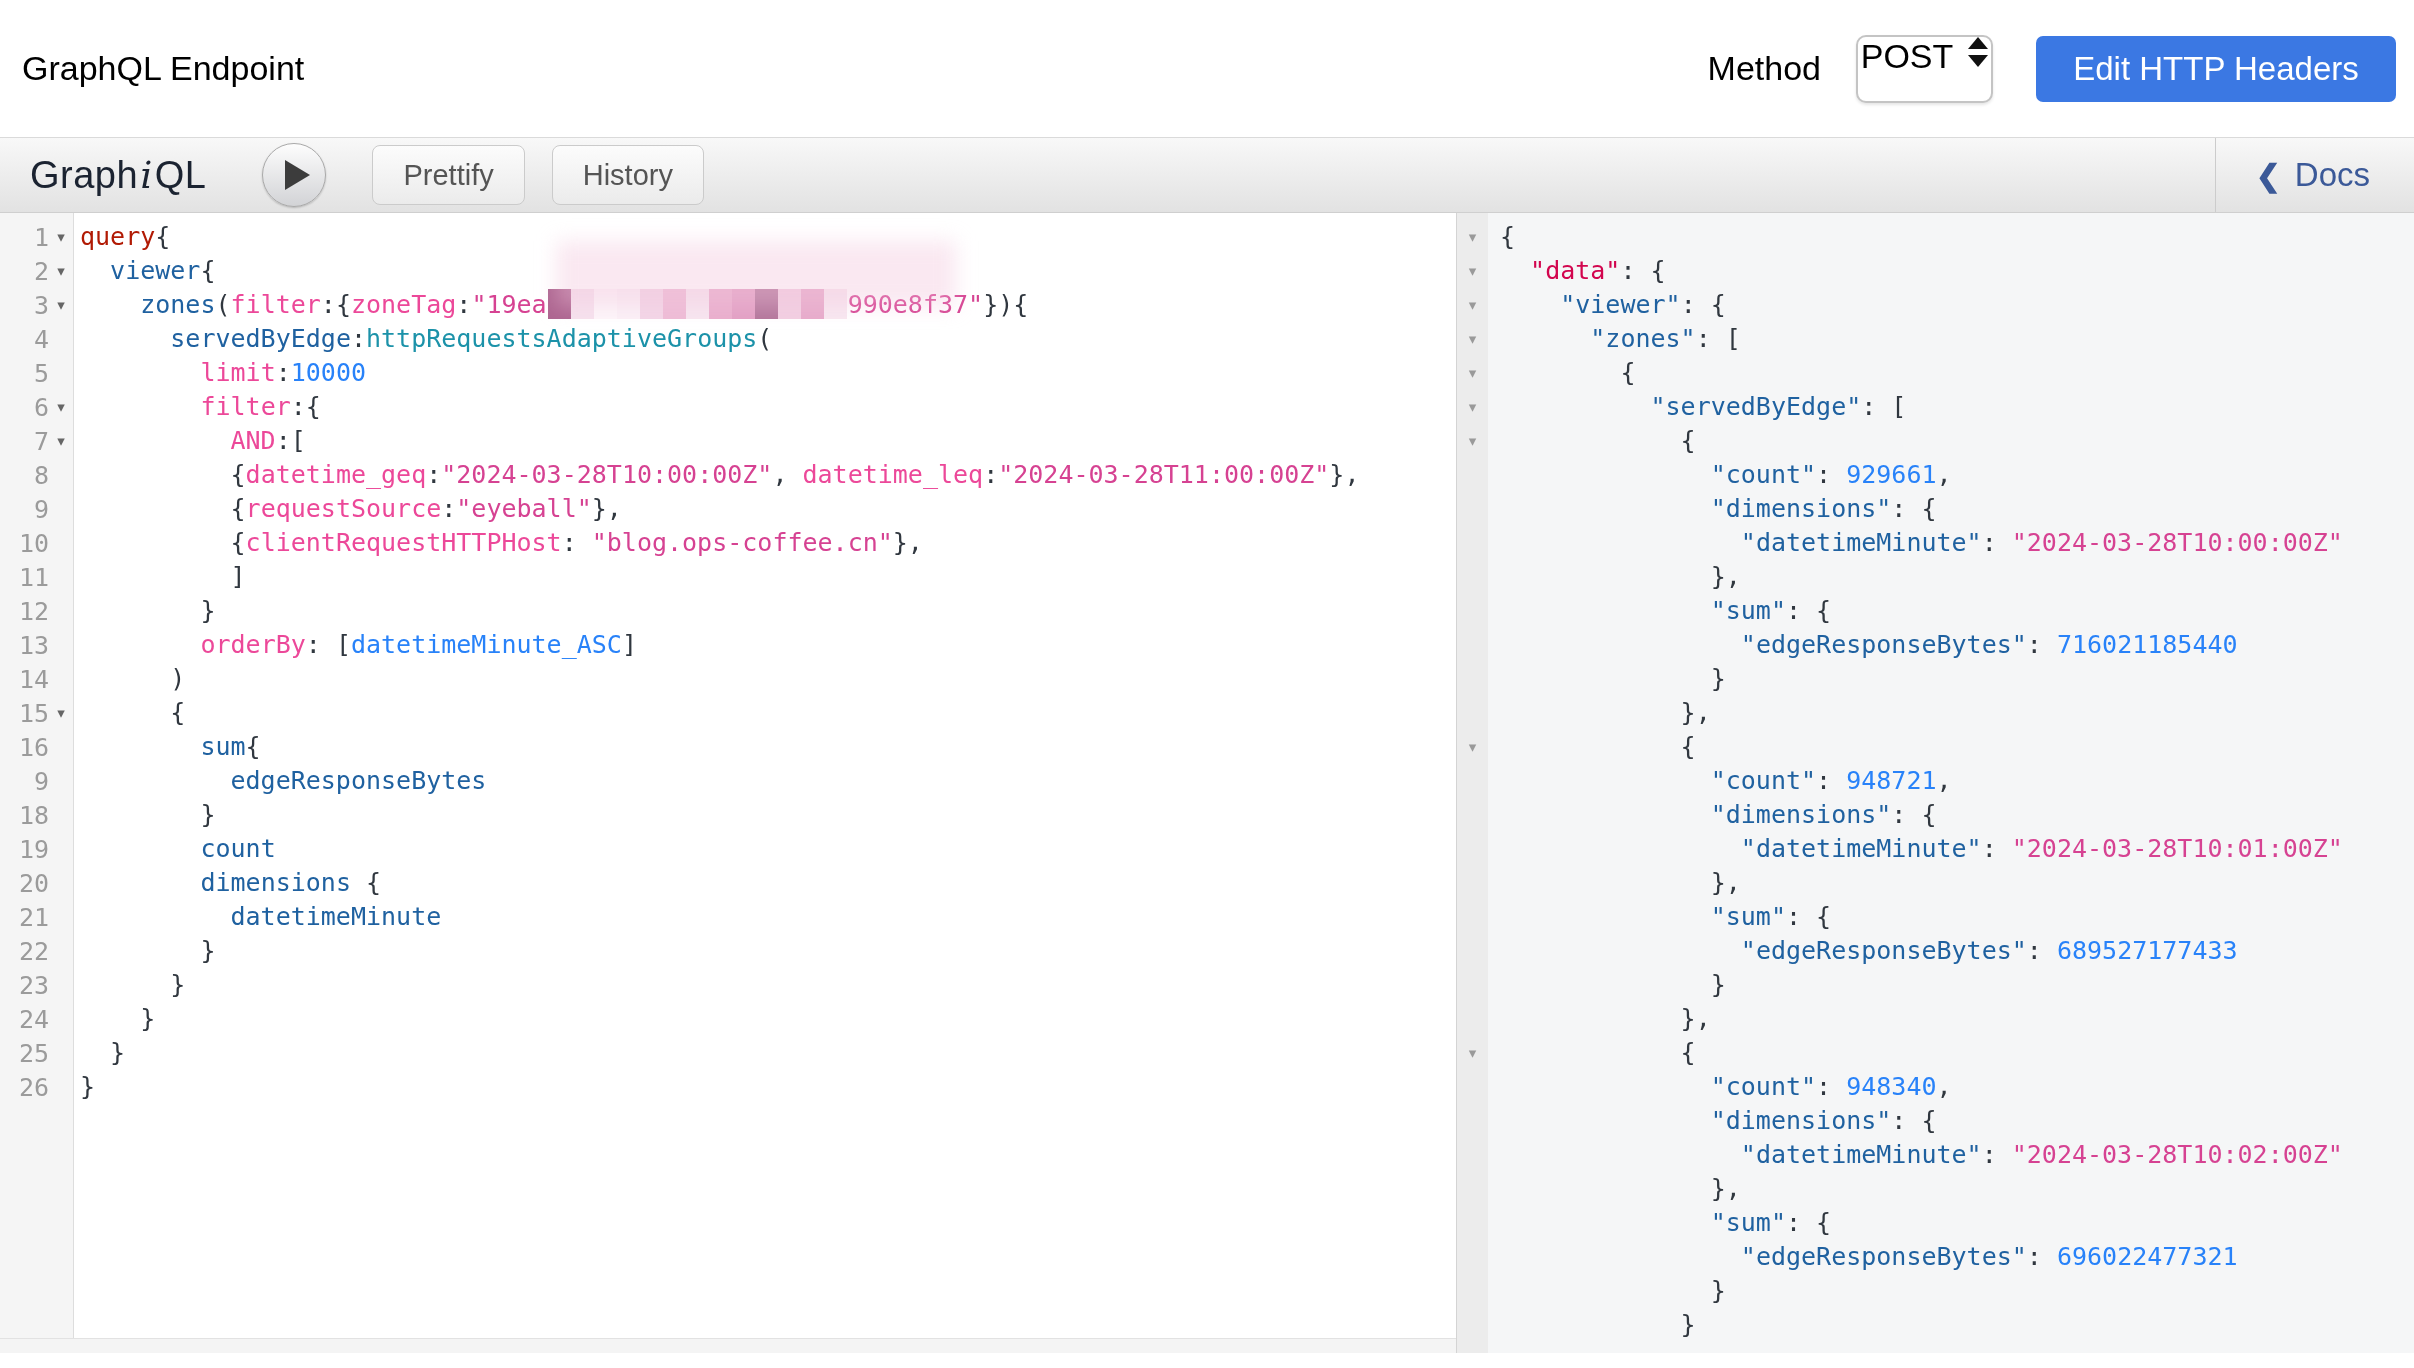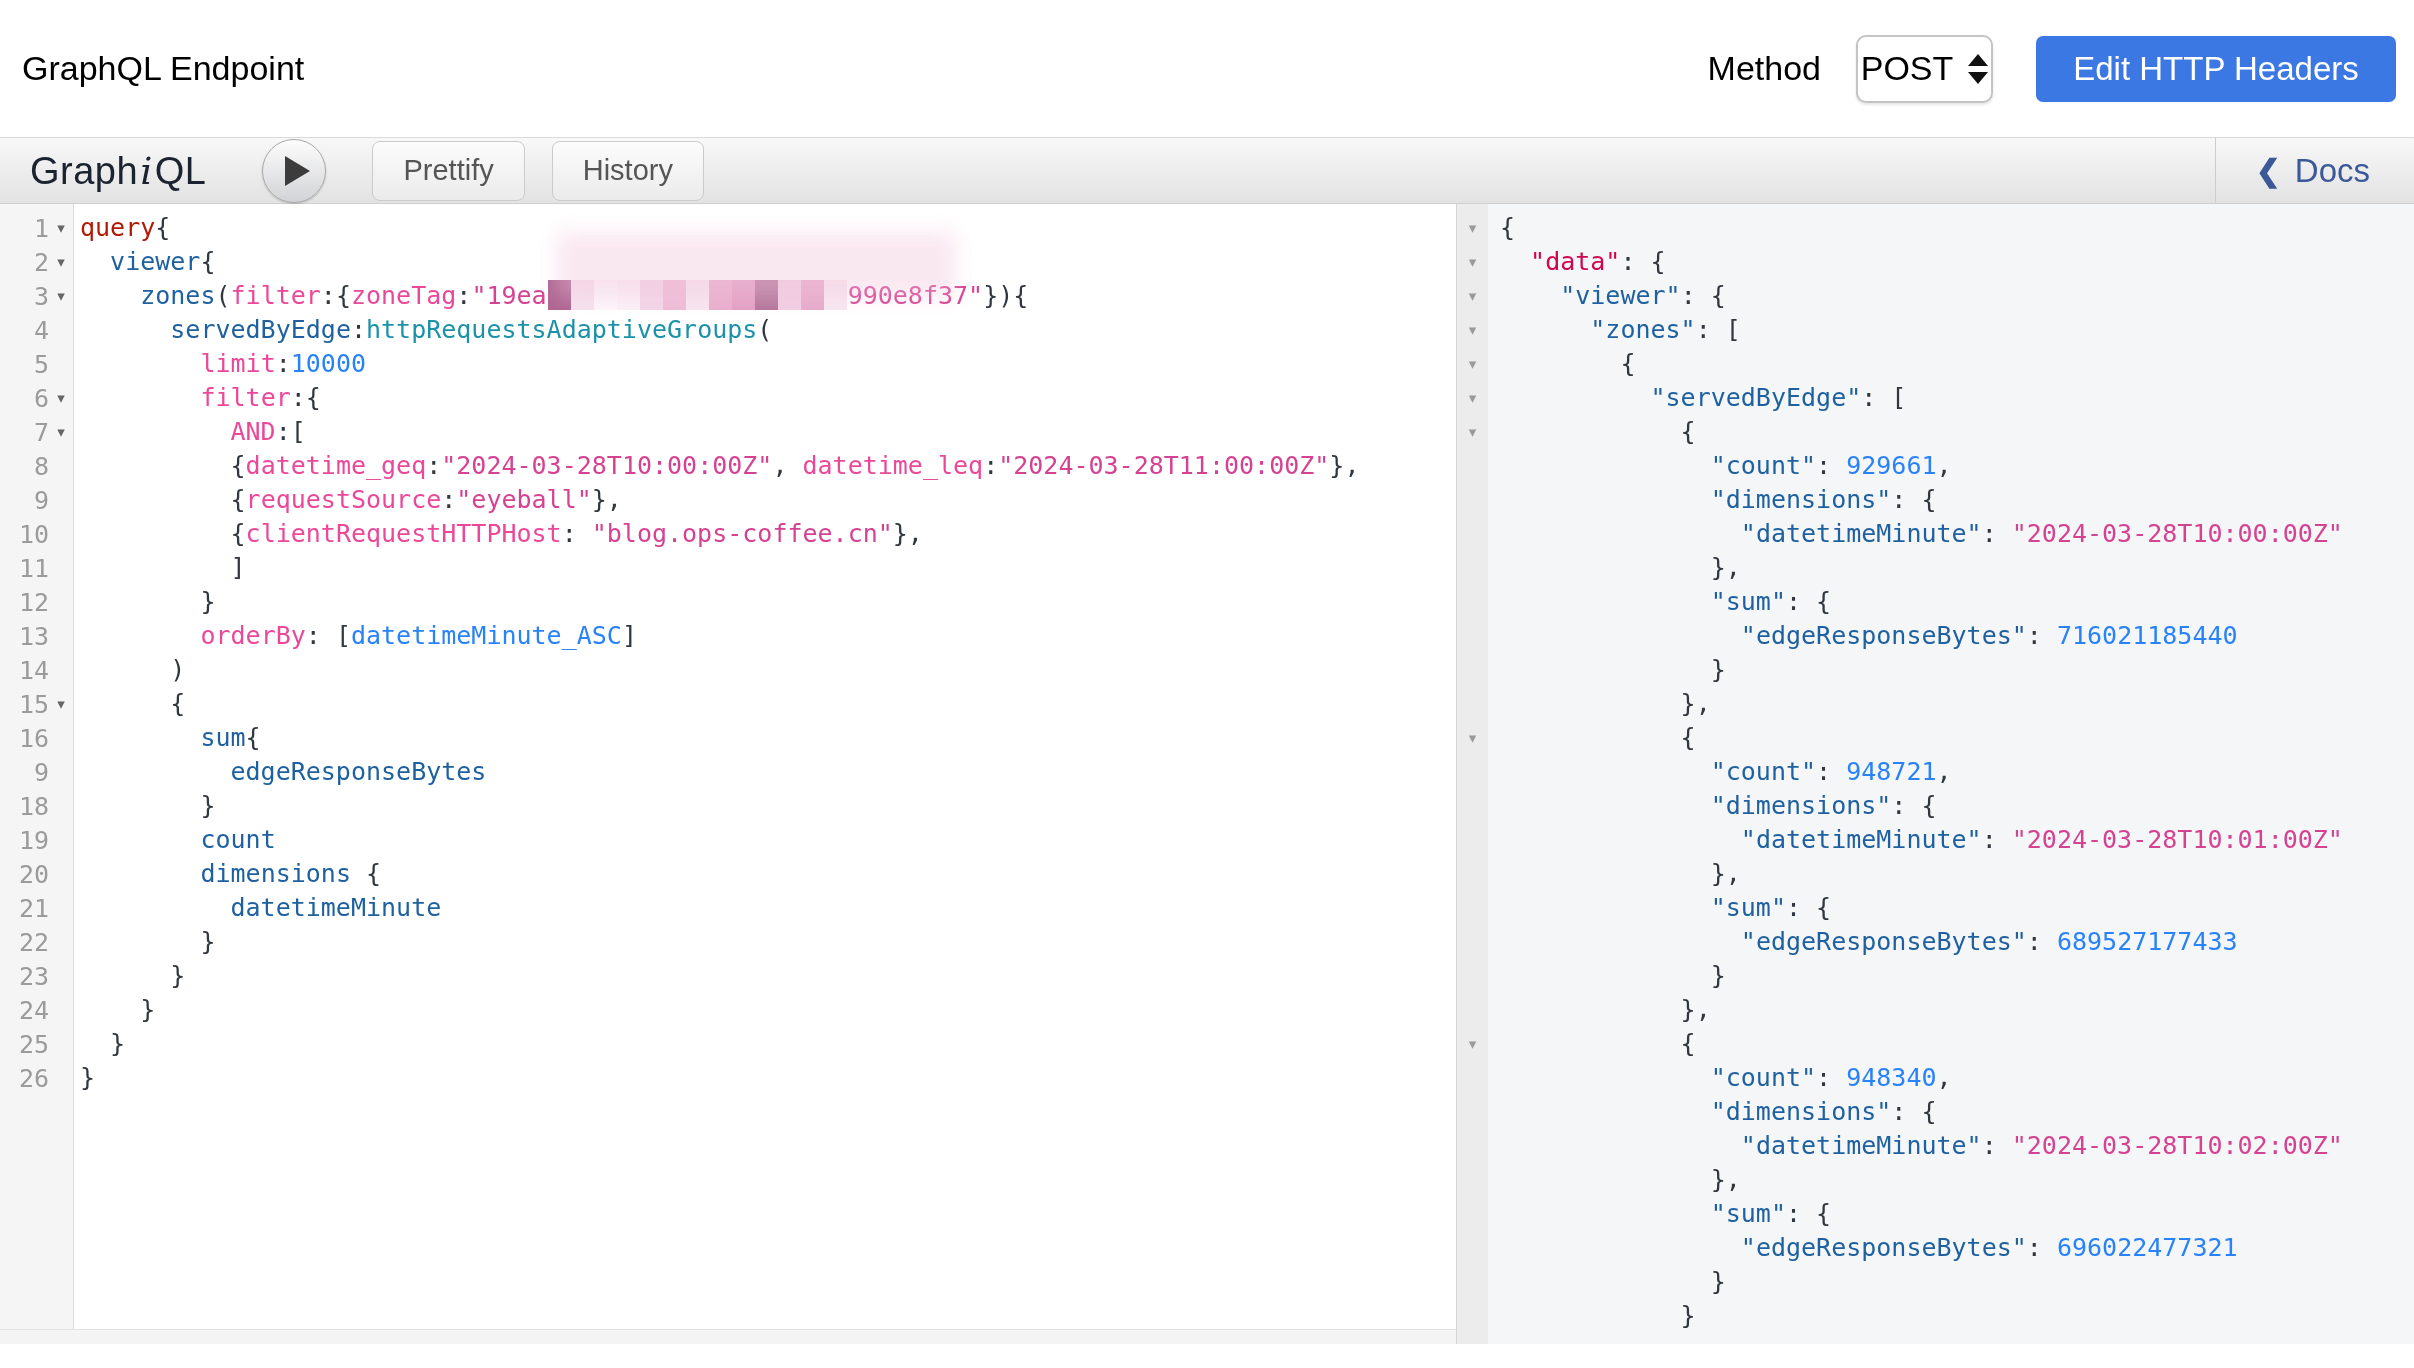--- a/index.html
+++ b/index.html
@@ -9,31 +9,31 @@
   
   .topbar { height:137px; display:flex; align-items:center; padding:0 18px 0 22px; background:#fff; }
   .ep-label { font-size:34px; color:#000; white-space:nowrap; }
   .ep-input { width:1196px; height:70px; margin-left:14px; border:2px solid #c9c9c9; border-radius:10px;
               font-size:30px; color:#3a3a3a; padding:0 26px; outline:none;
               font-family:"Liberation Sans",sans-serif;
               box-shadow: inset 0 3px 5px rgba(0,0,0,.05); }
   .method-group { margin-left:auto; display:flex; align-items:center;gap:7px; }
   .method-label { font-size:34px; color:#000; margin-right:28px; }
   .method-select { width:137px; height:68px; background:#fff; border:2px solid #c4c4c4; border-radius:10px;
-                   box-shadow:0 2px 3px rgba(0,0,0,.10); display:flex; align-items:center;
+                   box-shadow:0 2px 3px rgba(0,0,0,.10); display:flex; 
                    justify-content:center; gap:15px; font-size:34px; color:#000; cursor:default; }
   .spin { display:flex; flex-direction:column; gap:6px; }
   .spin i { width:0; height:0; border-left:10px solid transparent; border-right:10px solid transparent; }
   .spin .up   { border-bottom:12px solid #111; }
   .spin .down { border-top:12px solid #111; }
   .edit-btn { width:360px; height:66px; margin-left:36px; background:#3b78e3; border:none; border-radius:7px;
               color:#fff; font-size:33px; font-family:"Liberation Sans",sans-serif; cursor:pointer; }
 
   
-  .toolbar { height:67px; background:linear-gradient(#f8f8f8,#e2e2e2);
+  .toolbar { height:76px; background:linear-gradient(#f8f8f8,#e2e2e2);
              border-top:1px solid #dadada; border-bottom:1px solid #cfcfcf;
              display:flex; align-items:center; padding:0 0 0 30px; }
   .logo { font-size:38px; color:#1b2331; letter-spacing:.5px; white-space:nowrap; }
   .logo .logo-i { font-style:italic; font-family:"DejaVu Serif",serif; padding:0 2px; }
   .exec-btn { width:64px; height:64px; border-radius:50%; margin-left:56px; flex:none;
               background:linear-gradient(#fdfdfd,#d2d3d6); border:1px solid #a9a9a9;
               box-shadow:0 1px 2px rgba(0,0,0,.2); display:flex; align-items:center; justify-content:center;
               cursor:pointer; }
   .exec-tri { width:0; height:0; border-left:25px solid #3c3c3c; border-top:15px solid transparent;
               border-bottom:15px solid transparent; margin-left:7px; }

